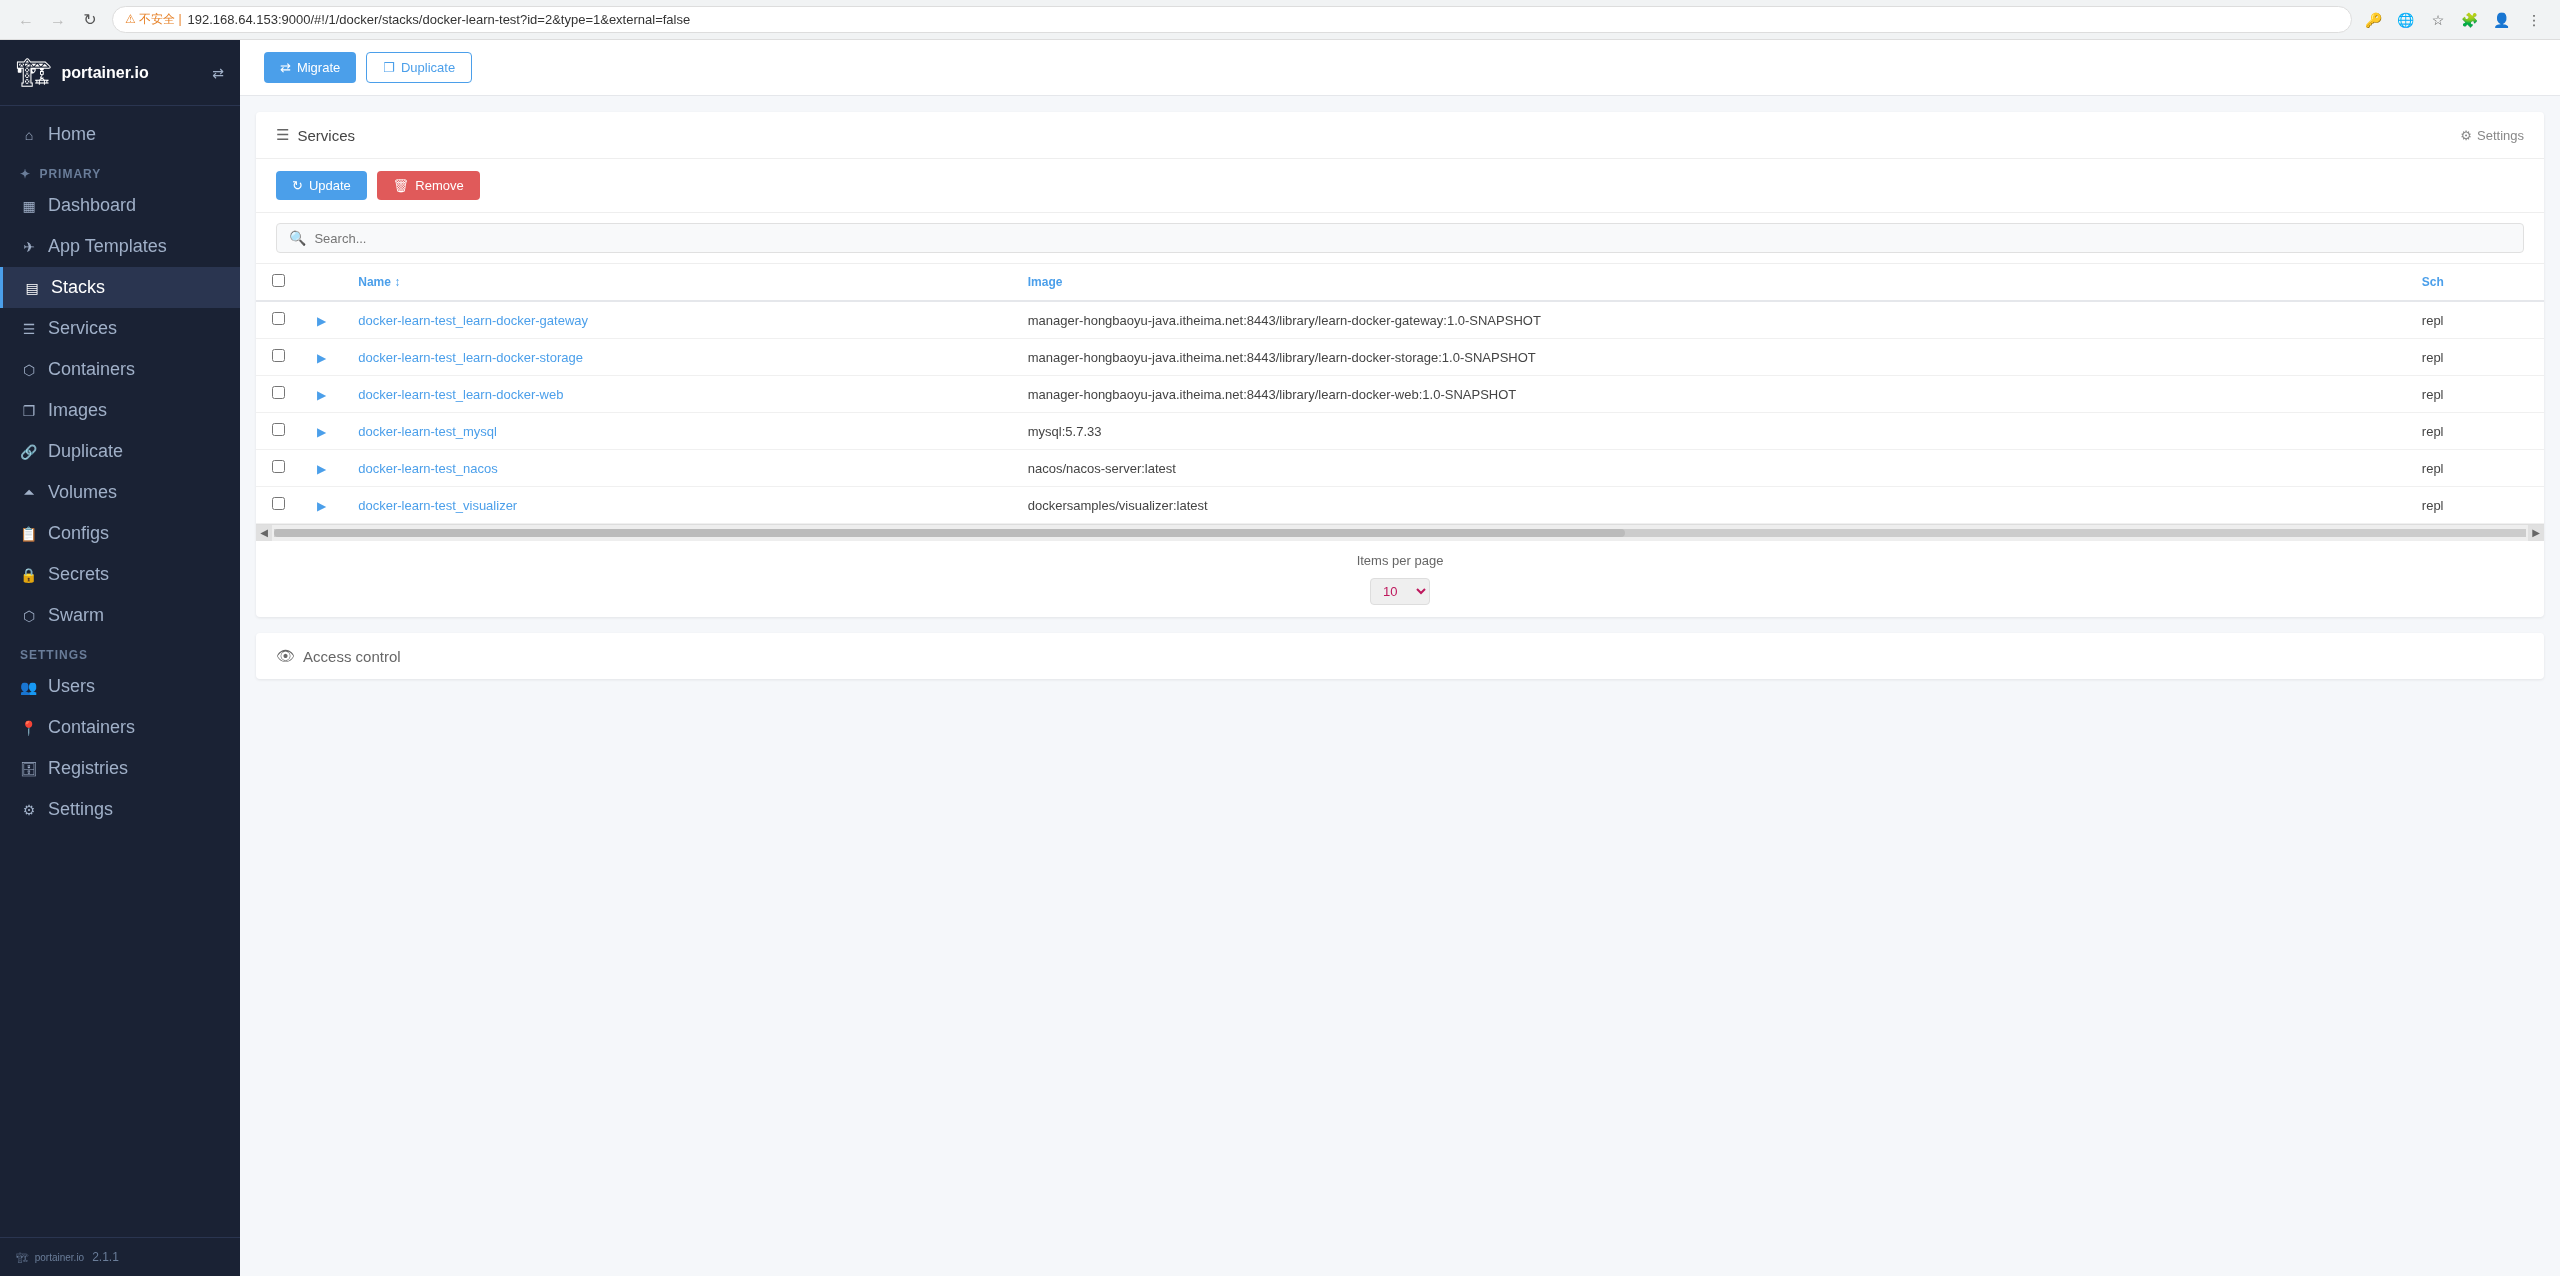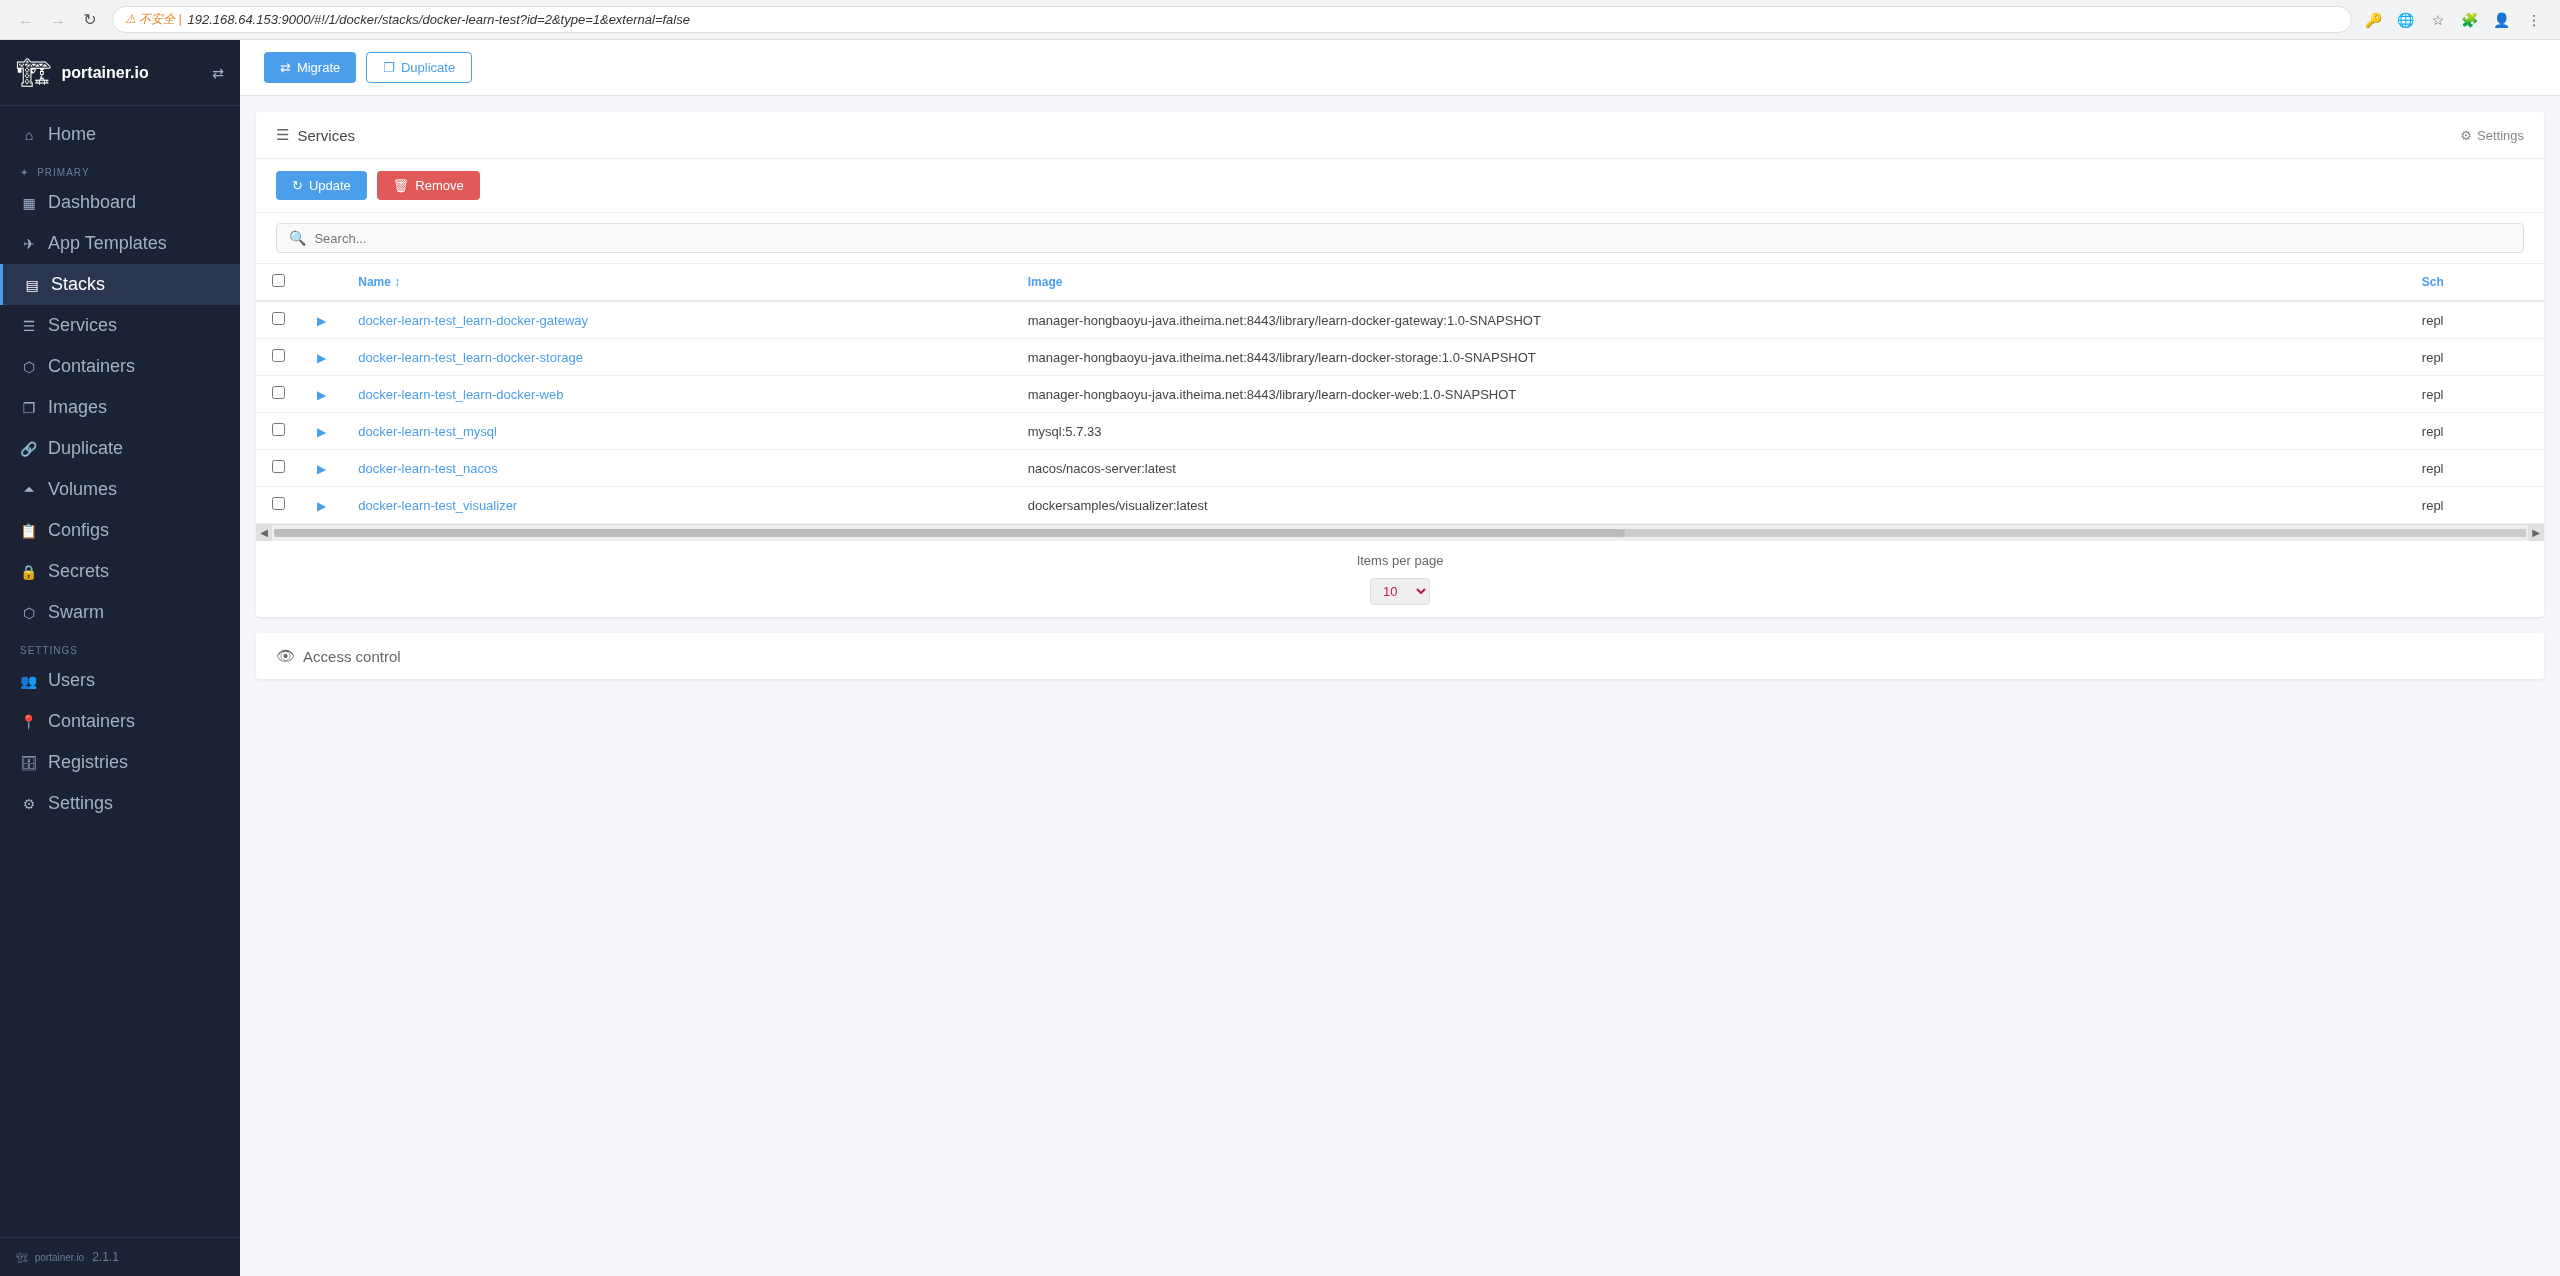--- a/index.html
+++ b/index.html
@@ -23,21 +23,20 @@
       flex: 1;
       background: white;
       border: 1px solid #ddd;
       border-radius: 20px;
       padding: 4px 12px;
       font-size: 13px;
       display: flex;
       align-items: center;
       gap: 6px;
       color: #333;
-      font-style: italic;
     }
     .address-bar .warn { color: #e67e22; font-size: 12px; }
     .browser-actions { display: flex; gap: 4px; align-items: center; }
     .browser-action-btn { background: none; border: none; cursor: pointer; color: #555; width: 28px; height: 28px; display: flex; align-items: center; justify-content: center; border-radius: 50%; font-size: 14px; }
 
     
     .app { display: flex; flex: 1; overflow: hidden; }
 
     
     .sidebar {
@@ -71,22 +70,22 @@
       font-size: 13px;
       color: #a0b0c8;
       transition: background 0.15s;
     }
     .nav-item.active { background: #2a3550; color: white; border-left: 3px solid #4b9fea; }
     .nav-item .nav-icon { width: 18px; text-align: center; font-size: 14px; }
     .nav-label { font-size: 18px; }
 
     .nav-section-header {
       padding: 12px 20px 4px;
-      font-size: 10px;
-      font-weight: 400;
+      font-size: 12px;
+      font-weight: 700;
       letter-spacing: 1px;
       color: #6a7d99;
       text-transform: uppercase;
     }
     .nav-section-header .header-icon { margin-right: 4px; }
 
     .sidebar-footer {
       padding: 12px 16px;
       border-top: 1px solid #2a3550;
       display: flex;

